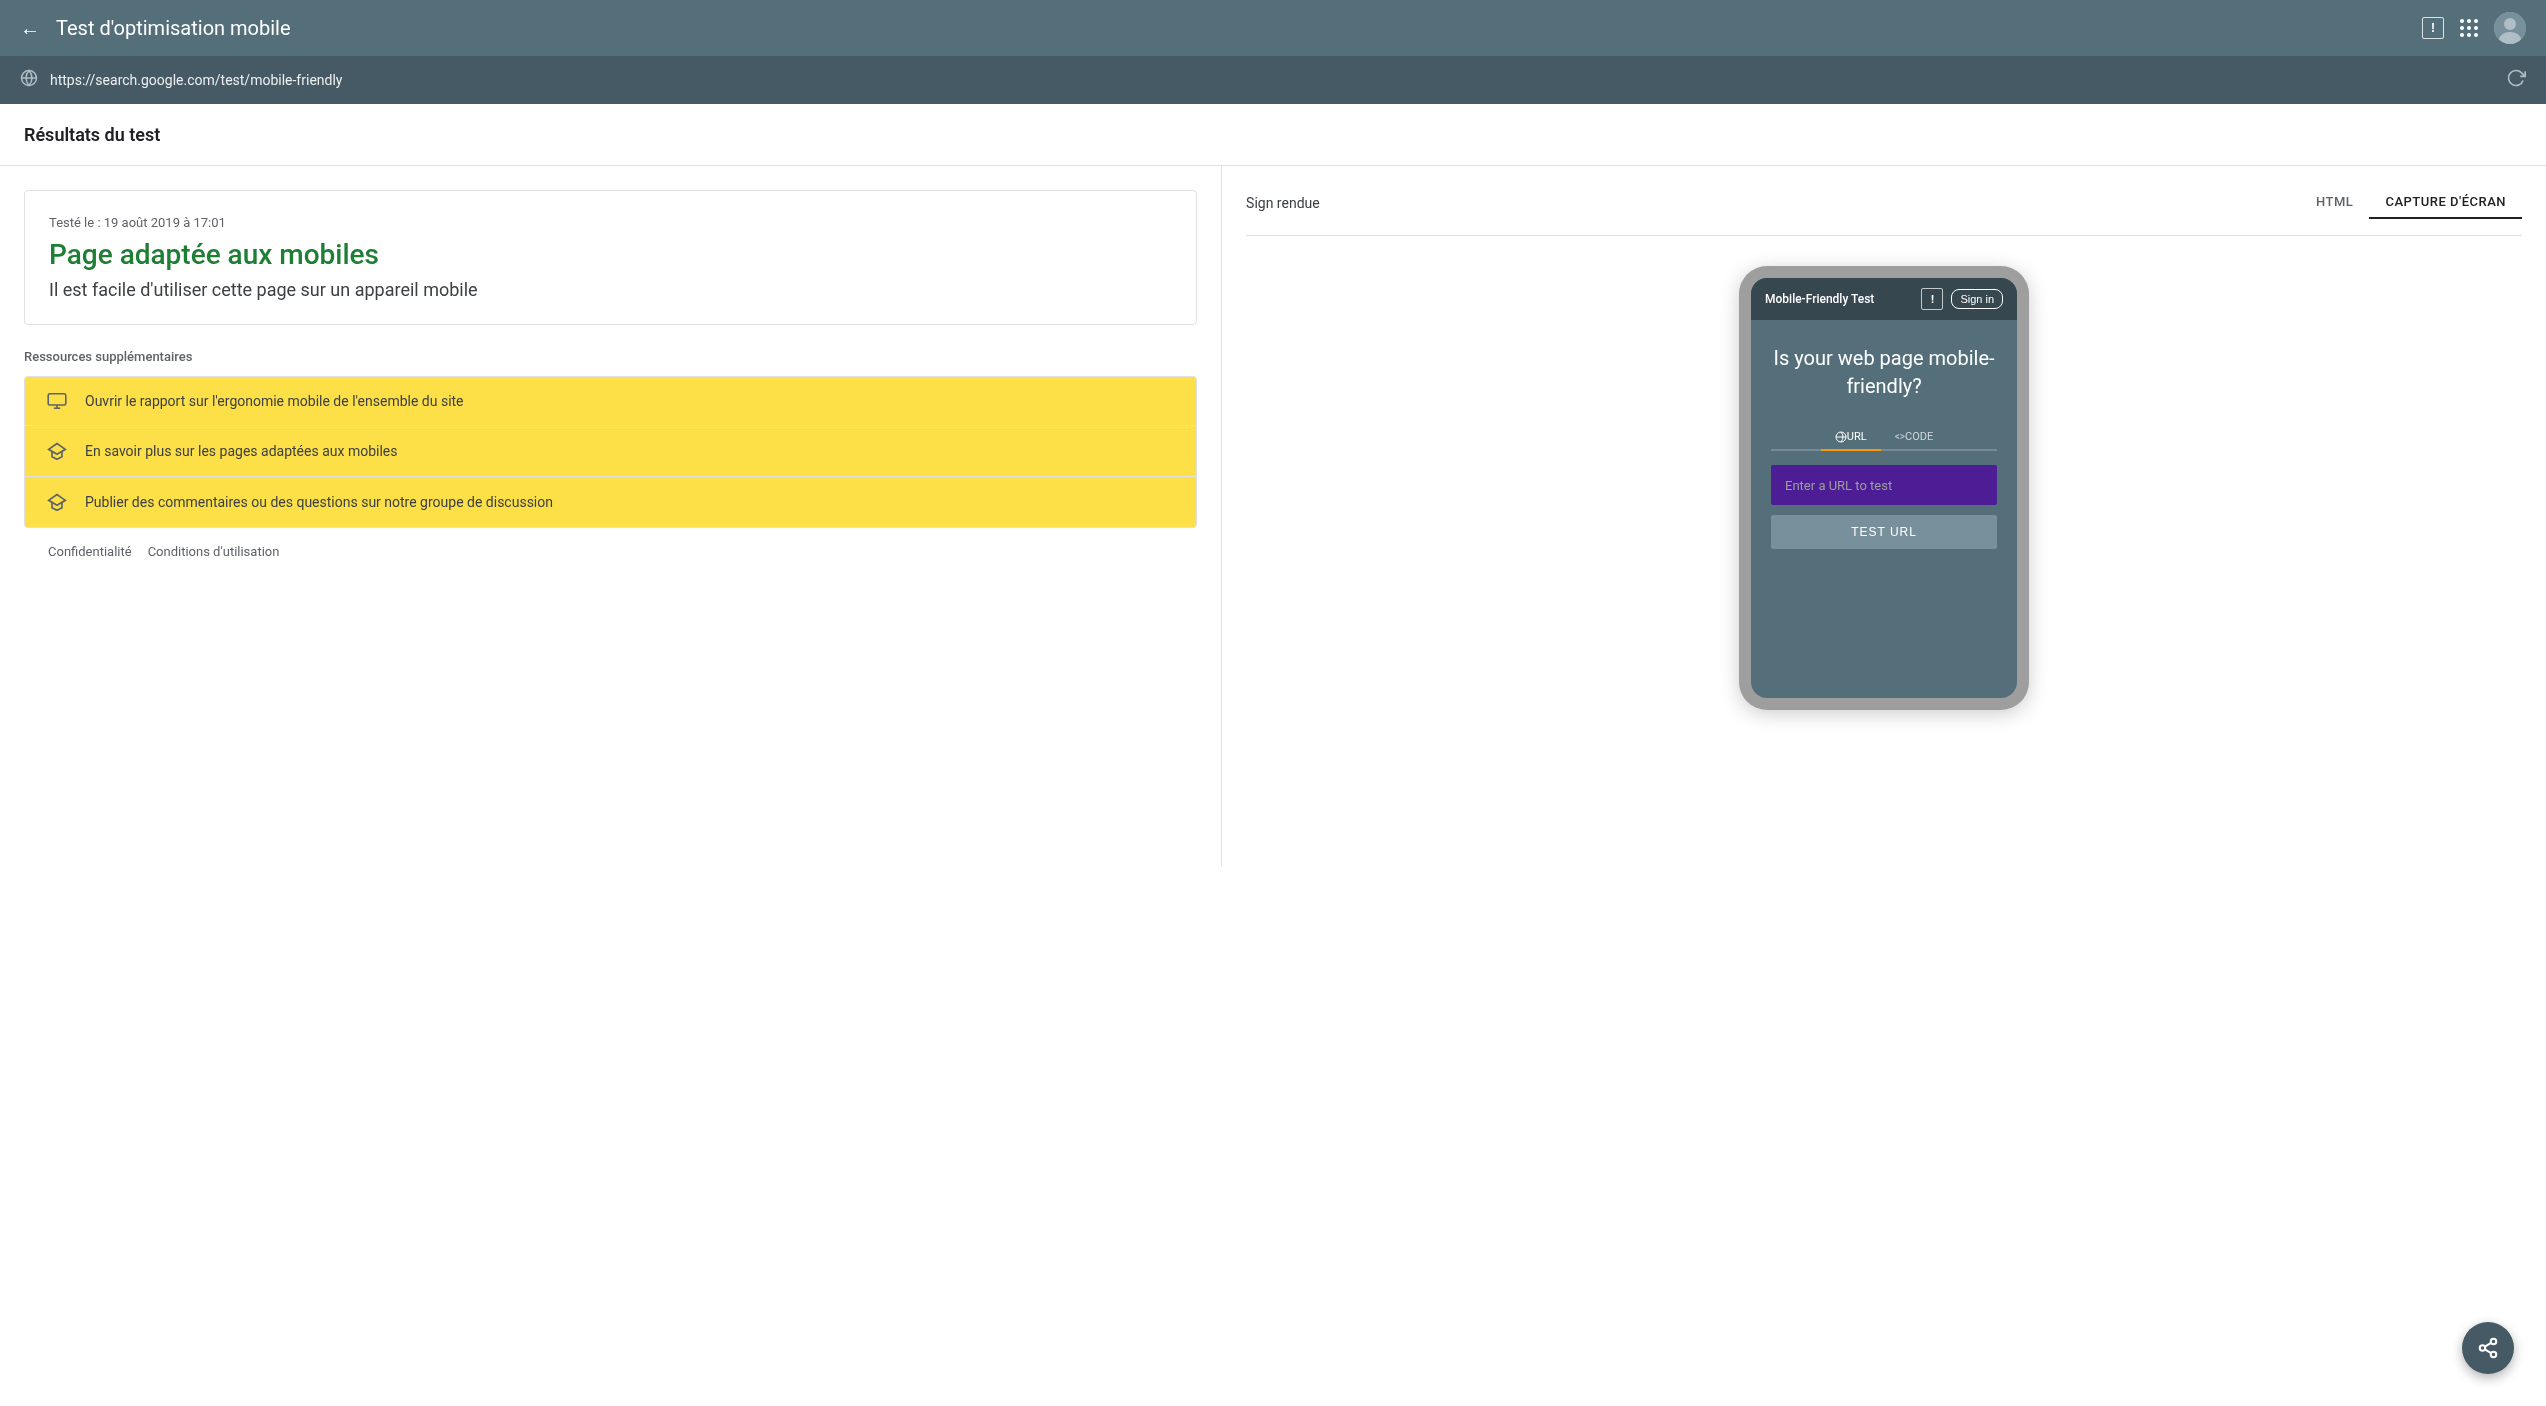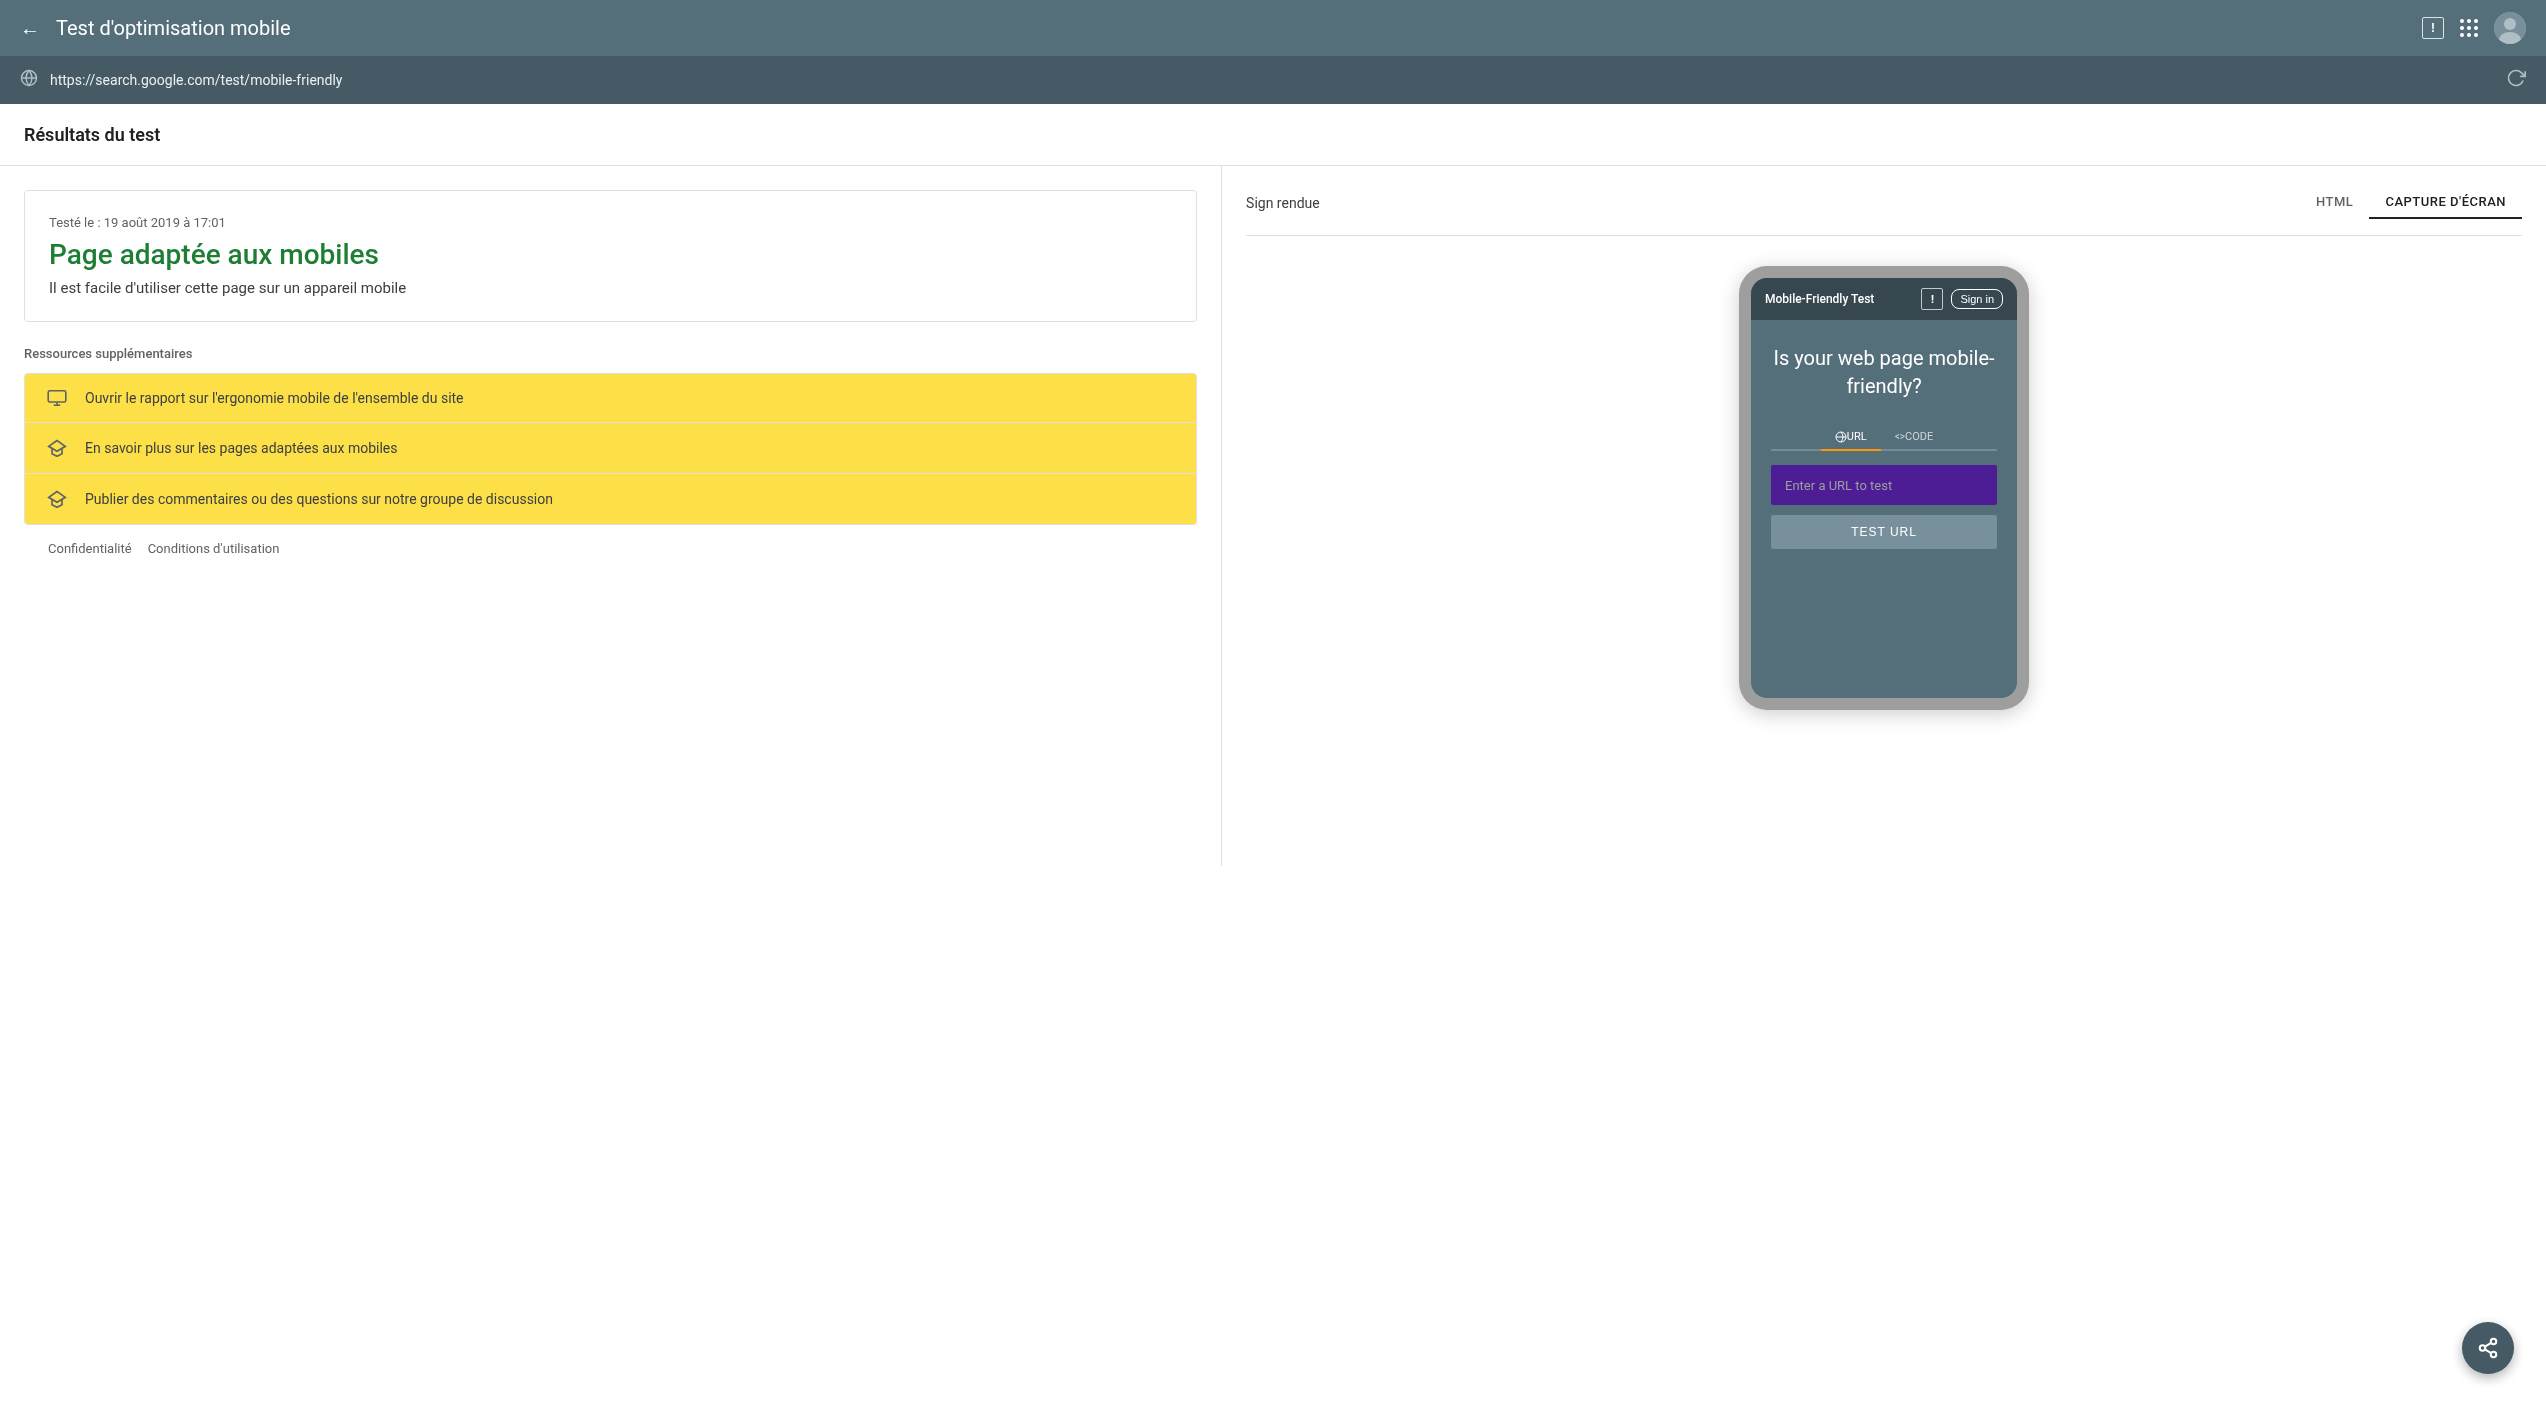--- a/index.html
+++ b/index.html
@@ -163,21 +163,21 @@
       margin-bottom: 8px;
     }
     .result-card .result-title {
       color: #1e7e34;
       font-size: 28px;
       font-weight: 500;
       margin-bottom: 8px;
     }
     .result-card .result-desc {
       color: #3c4043;
-      font-size: 15px;
+      font-size: 18px;
     }
 
     
     .resources-title {
       font-size: 13px;
       color: #5f6368;
       margin-bottom: 12px;
       font-weight: 500;
     }
     .resource-list {

